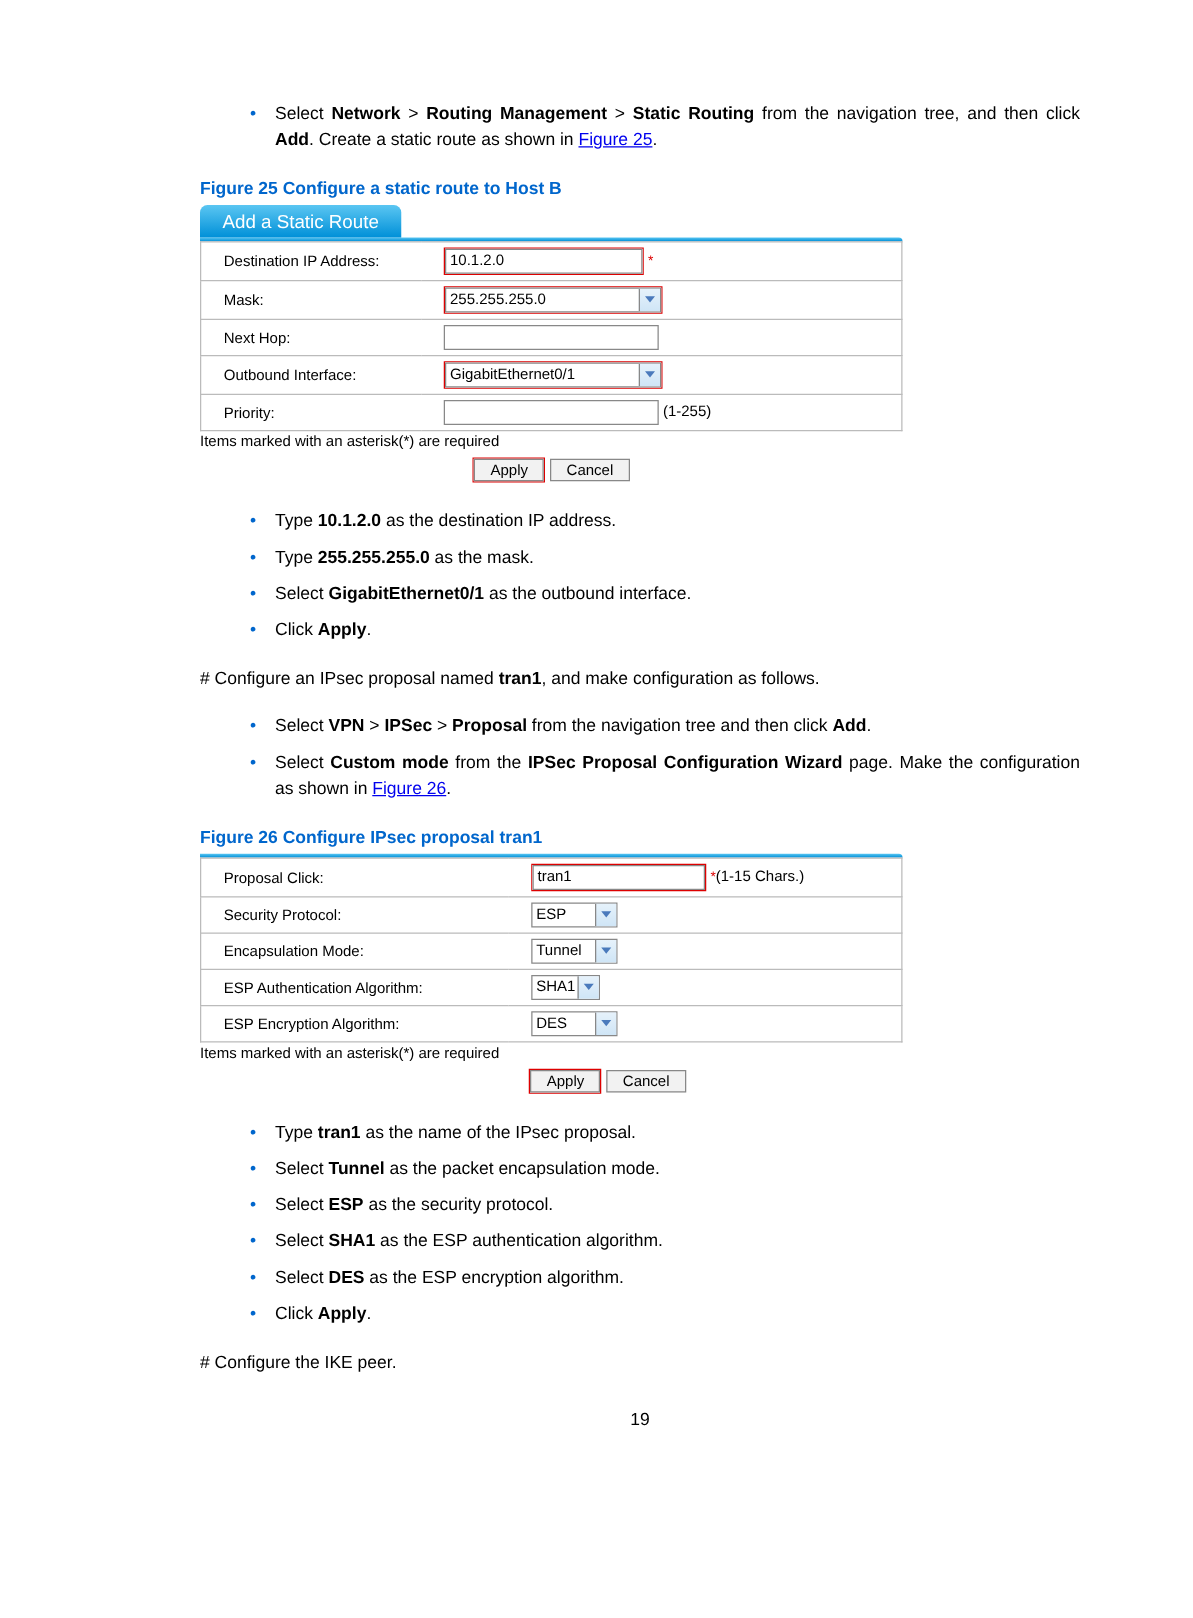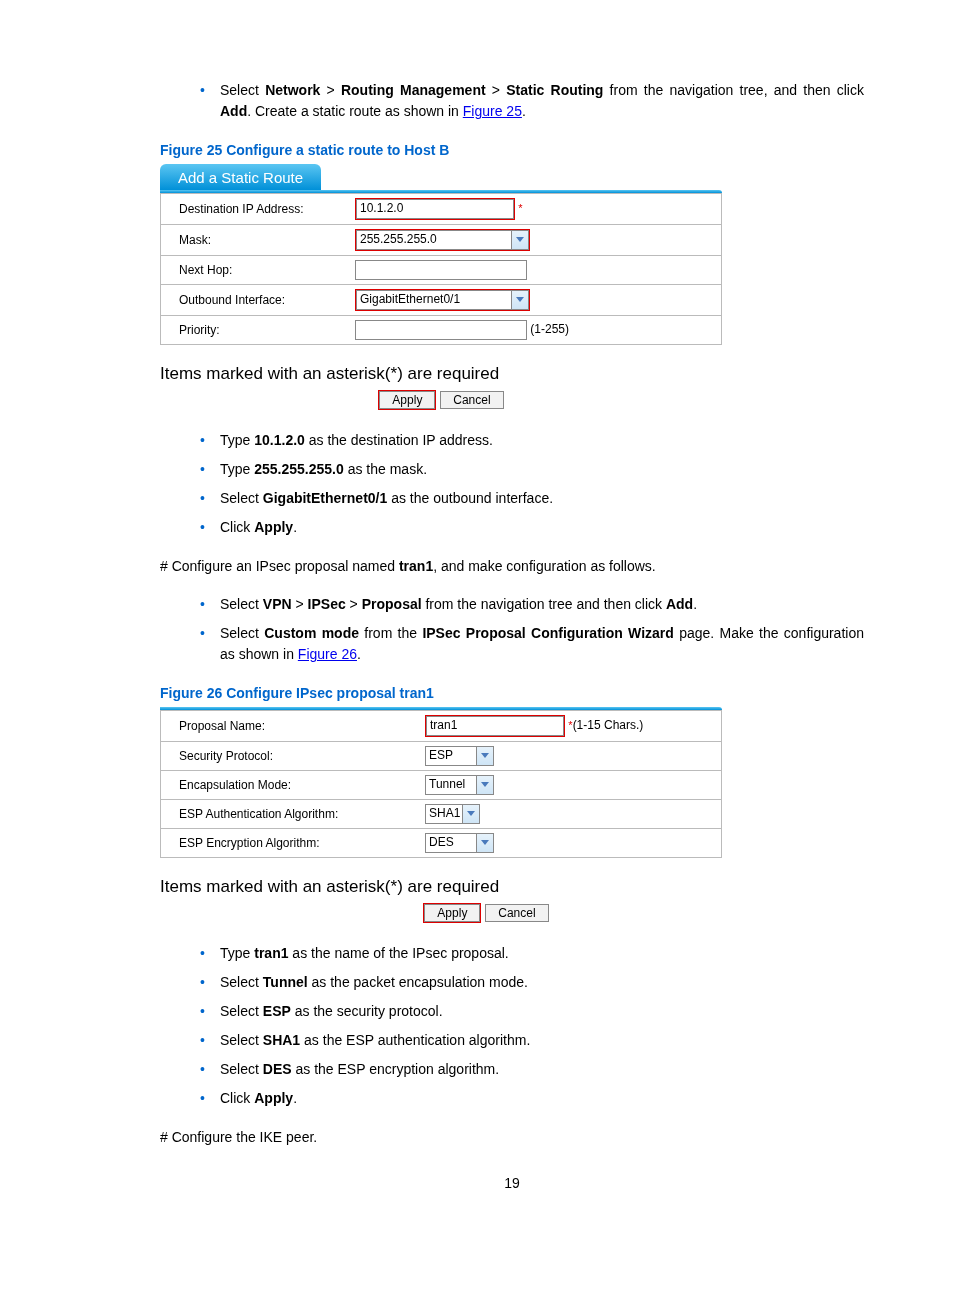--- a/index.html
+++ b/index.html
@@ -114,22 +114,22 @@
     position: absolute;
     right: 4px;
     top: 6px;
     border-left: 4px solid transparent;
     border-right: 4px solid transparent;
     border-top: 5px solid #4a7abc;
     z-index: 2;
   }
   .asterisk { color: #d00; font-size: 11px; }
   .footnote {
-    font-size: 17px;
-    margin: 19px 0 6px 0;
+    font-size: 12px;
+    margin: 1px 0 6px 0;
   }
   .btn-row {
     text-align: center;
     margin: 4px 0 14px 0;
   }
   .btn {
     display: inline-block;
     border: 1px solid #888;
     background: #f2f2f2;
     font-size: 12px;
@@ -213,21 +213,21 @@
     <span>Select </span><b>Custom mode</b><span> from the </span><b>IPSec Proposal Configuration Wizard</b><span> page. Make the configuration as shown in </span><a class="fig-link">Figure 26</a><span>.</span>
   </li>
 </ul>
 
 <div class="fig-title">Figure 26 Configure IPsec proposal tran1</div>
 <div class="form-wrap">
   <div class="tab-bar"></div>
   <table class="form-tbl form2">
     <tbody>
         <tr>
-      <td class="lbl">Proposal Name:</td>
+      <td class="lbl">Proposal Click:</td>
       <td class="fld">
         <span class="redbox"><span class="input" style="width:130px;">tran1</span></span>
         <span class="asterisk">*</span><span>(1-15 Chars.)</span>
       </td>
     </tr>
     <tr>
       <td class="lbl">Security Protocol:</td>
       <td class="fld">
         <span class="input sel" style="width:46px;">ESP</span>
       </td>

